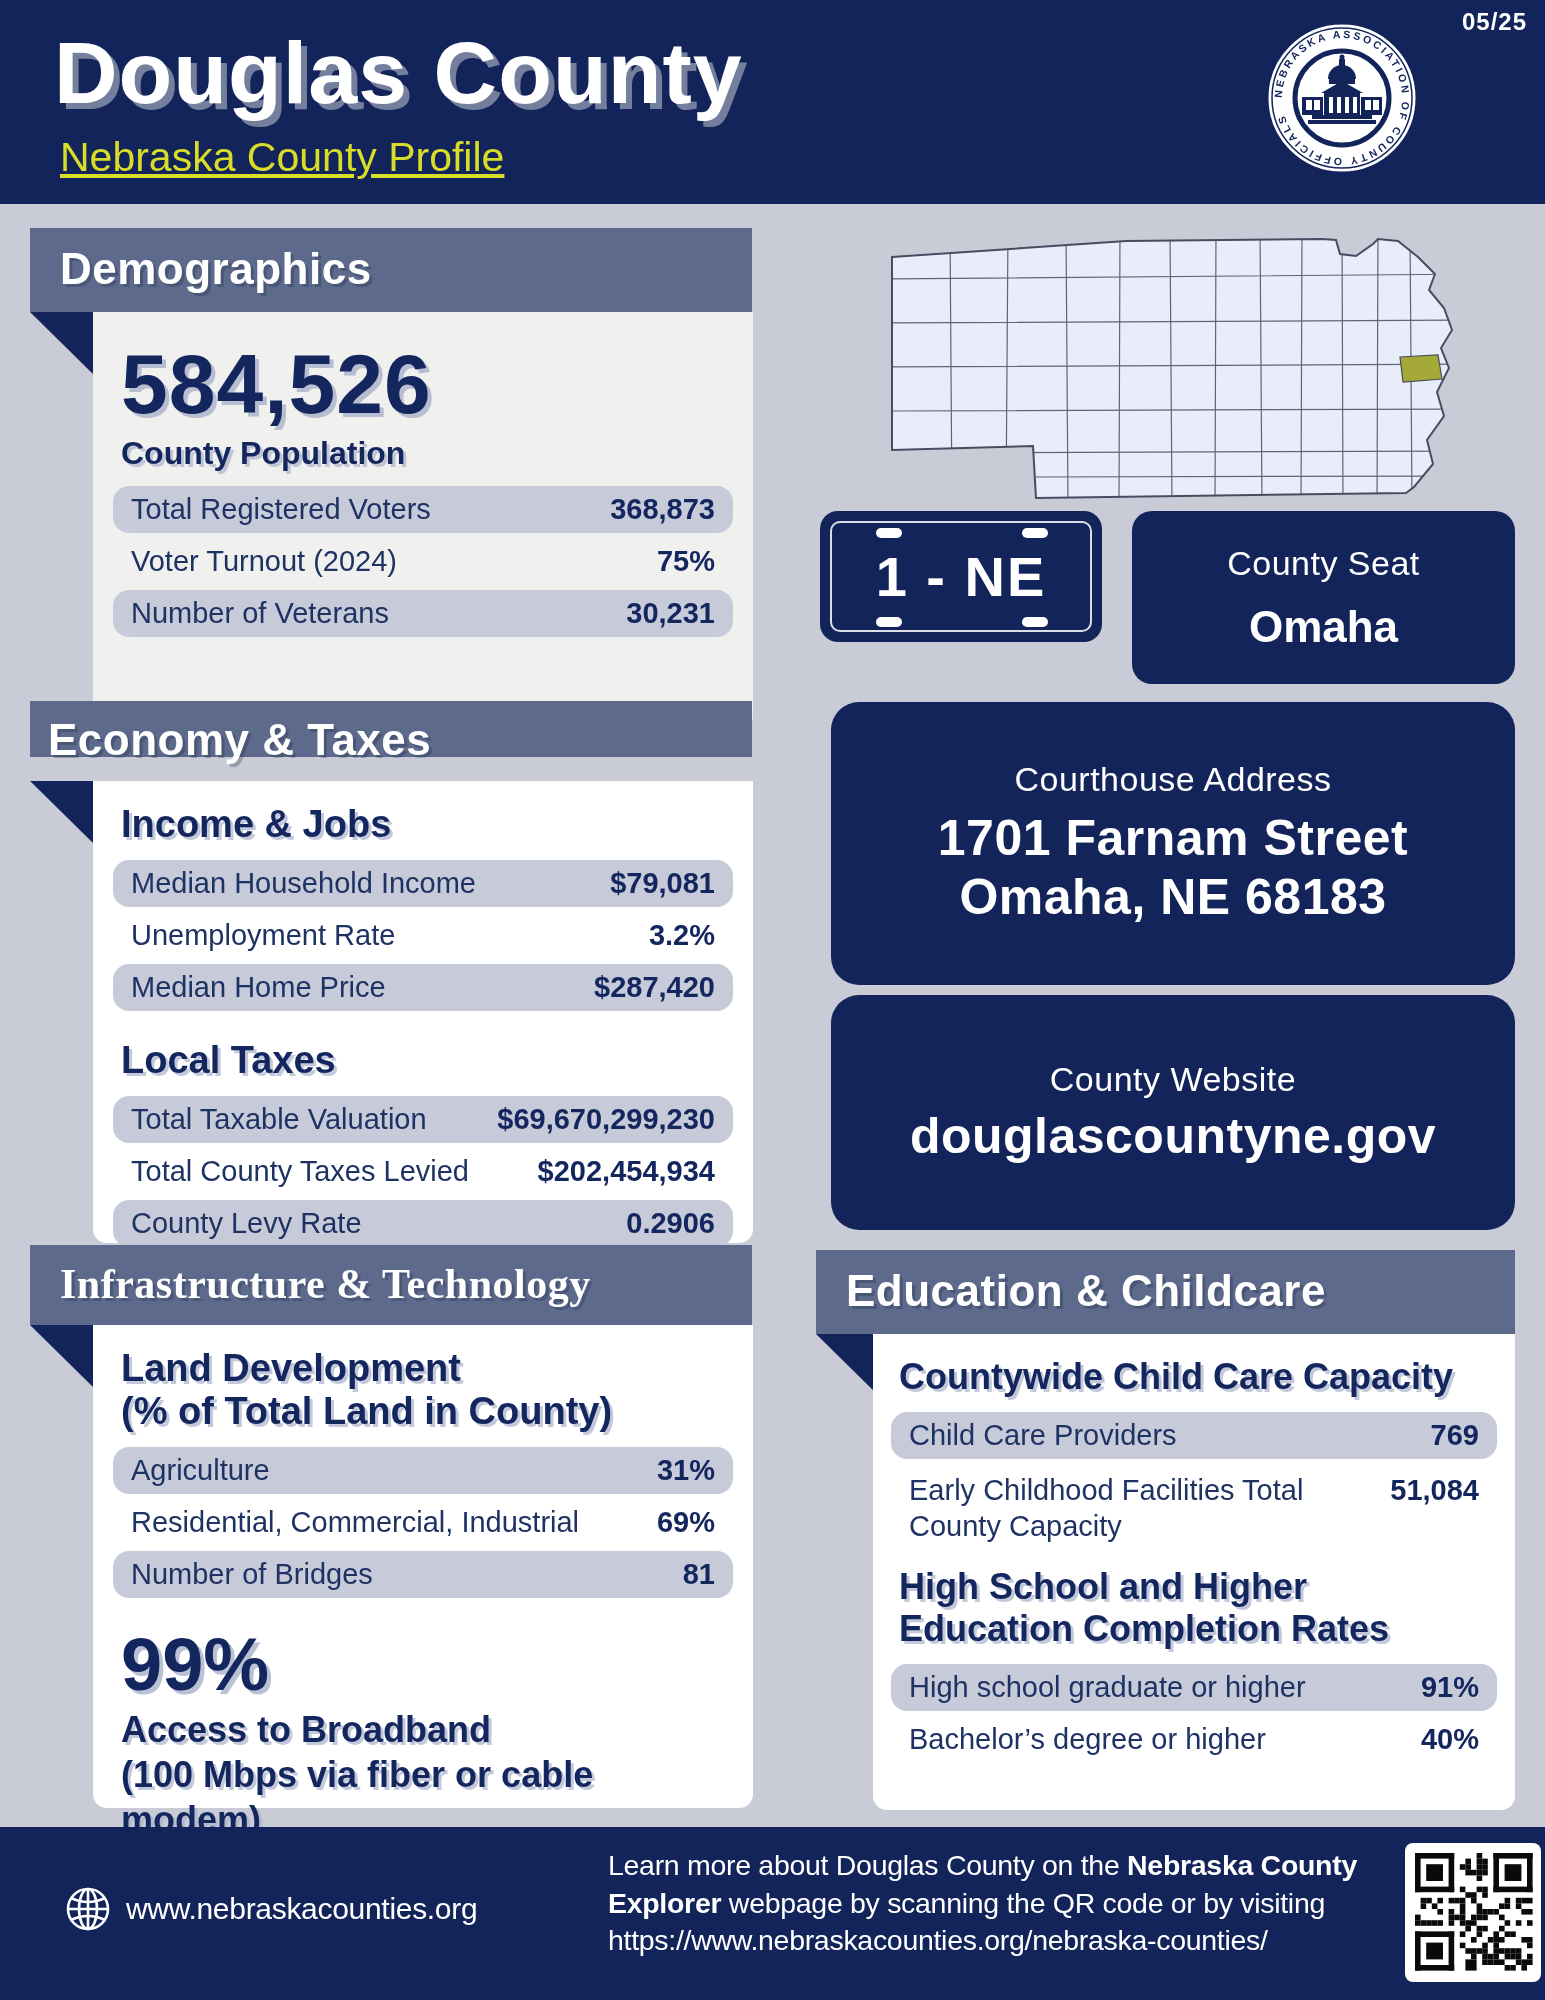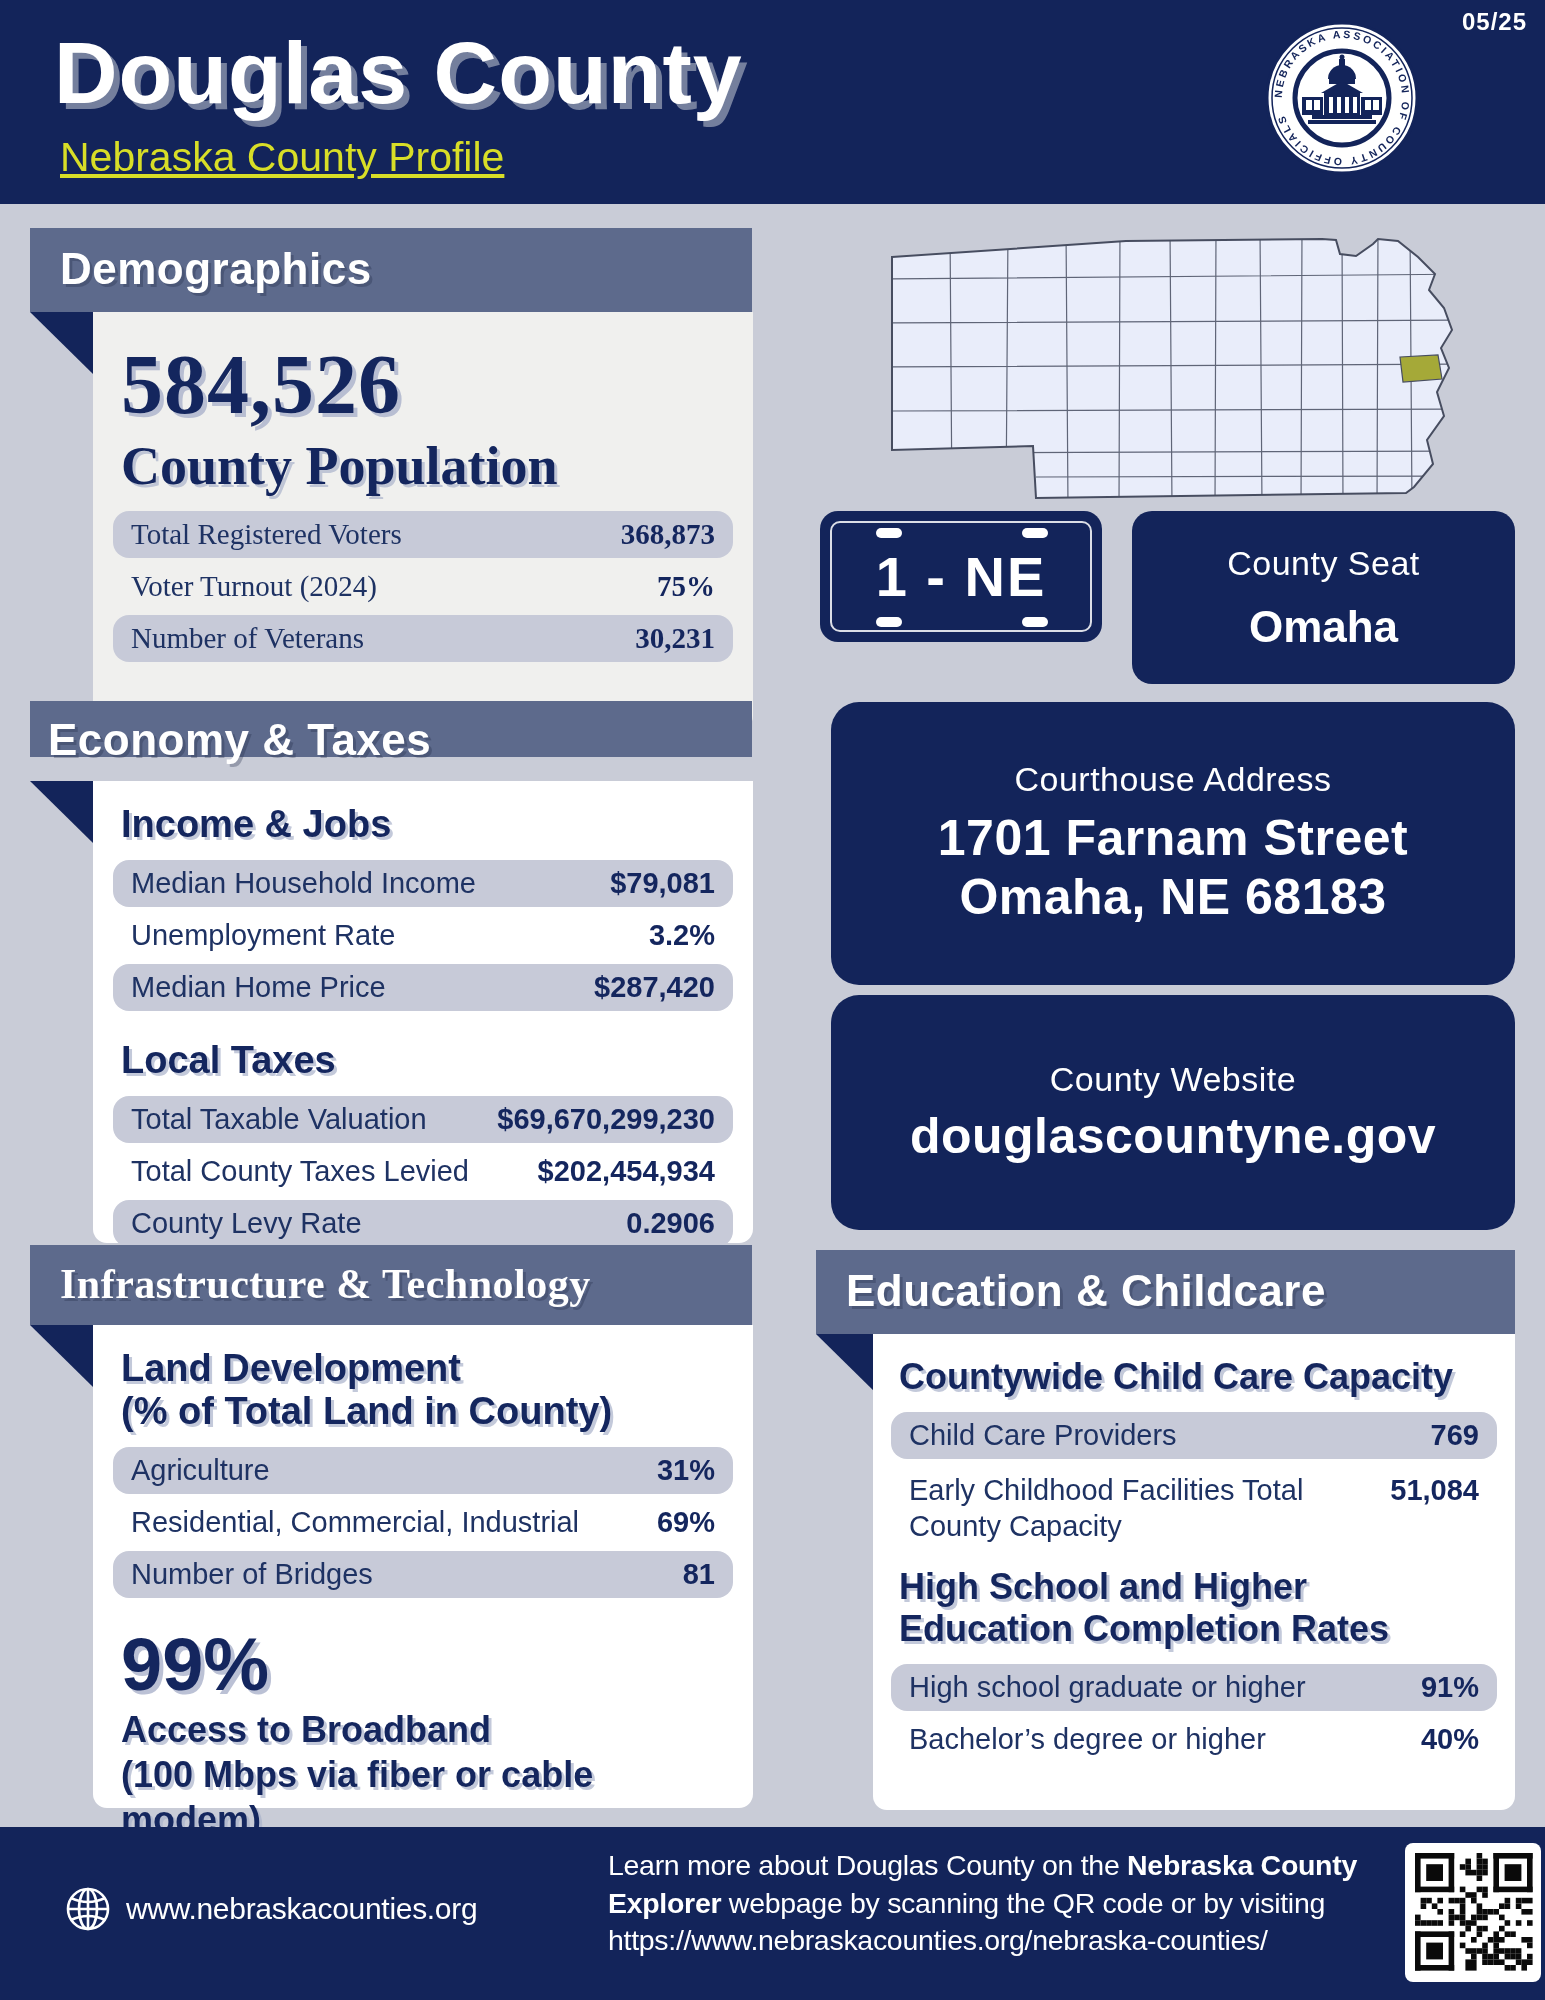--- a/index.html
+++ b/index.html
@@ -27,21 +27,21 @@
   
   .bar{position:absolute;background:var(--slate);color:#fff;font-weight:bold;font-size:44px;
        line-height:82px;height:84px;padding-left:30px;letter-spacing:.5px;white-space:nowrap;
        text-shadow:3px 3px 0 rgba(30,40,70,.30);}
   .notch{position:absolute;width:63px;height:62px;background:var(--navy);
          clip-path:polygon(0 0,100% 0,100% 100%);}
   .panel{position:absolute;border-radius:0 0 14px 14px;padding:14px 20px;}
 
   .big-num{font-size:84px;font-weight:bold;color:var(--navy-text);margin:10px 0 0 8px;
            text-shadow:4px 4px 0 rgba(170,178,203,.8);letter-spacing:1px;}
-  .big-label{font-size:54px;font-weight:bold;color:var(--navy-text);margin:2px 0 0 8px;
+  .big-label{font-size:32px;font-weight:bold;color:var(--navy-text);margin:2px 0 0 8px;
              text-shadow:3px 3px 0 rgba(170,178,203,.7);}
   .p-head{font-size:38px;font-weight:bold;color:var(--navy-text);margin:8px 0 0 8px;
           text-shadow:3px 3px 0 rgba(170,178,203,.7);}
   .rows{margin-top:14px;}
   .row{display:flex;align-items:center;min-height:47px;border-radius:16px;padding:0 18px;
        margin-bottom:5px;font-size:29px;}
   .row.shaded{background:var(--pill);}
   .row .lab{flex:1;color:var(--label-navy);line-height:1.25;padding-right:10px;}
   .row .val{font-weight:bold;color:var(--navy-text);white-space:nowrap;}
   .row.tall{min-height:94px;align-items:flex-start;padding-top:8px;}
@@ -119,21 +119,21 @@
         <rect x="100" y="79" width="6" height="10"></rect>
         <rect x="108" y="79" width="6" height="10"></rect>
       </g>
     </svg>
   </div>
 
   <div class="bar" style="left:30px;top:228px;width:722px;">
     <span>Demographics</span>
   </div>
   <div class="notch" style="left:30px;top:312px;"></div>
-  <div class="panel" style="left:93px;top:312px;width:660px;height:418px;background:var(--offwhite);font-family:Liberation Serif, serif;">
+  <div class="panel" style="left:93px;top:312px;width:660px;height:418px;background:var(--offwhite);">
     <div class="big-num">584,526</div>
     <div class="big-label">County Population</div>
     <div class="rows">
         <div class="row shaded">
           <span class="lab">Total Registered Voters</span>
           <span class="val">368,873</span>
         </div>
         <div class="row">
           <span class="lab">Voter Turnout (2024)</span>
           <span class="val">75%</span>

